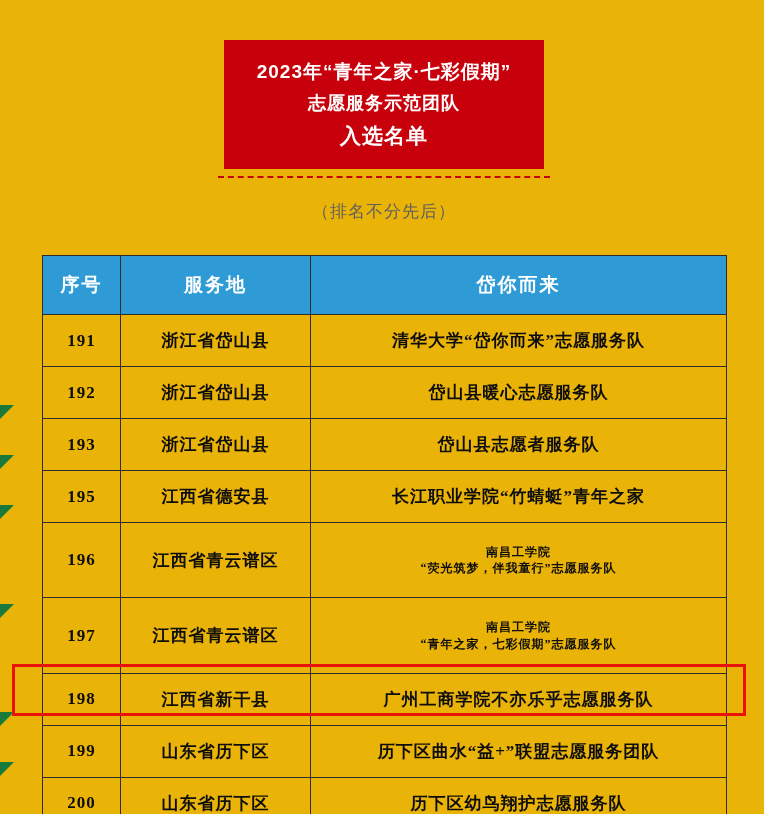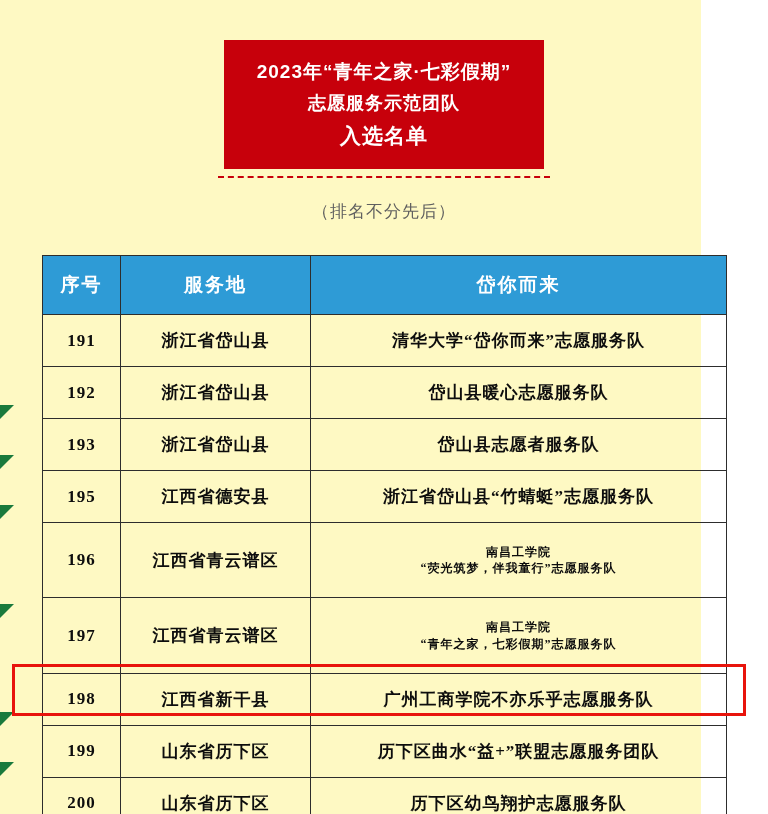--- a/index.html
+++ b/index.html
@@ -8,24 +8,24 @@
   }
   body {
     width: 768px;
     height: 814px;
     background: #ffffff;
     font-family: "Liberation Sans", sans-serif;
     overflow: hidden;
     position: relative;
   }
   .page {
-    width: 701px;
+    width: 764px;
     height: 814px;
     position: relative;
-    background: #fef9c3;
+    background: #eab308;
   }
   
   .edge-mark {
     position: absolute;
     left: 0;
     width: 14px;
     height: 14px;
     background: #1a7a3c;
     clip-path: polygon(0 0, 100% 0, 0 100%);
   }
@@ -181,21 +181,21 @@
           <td>岱山县暖心志愿服务队</td>
         </tr>
         <tr>
           <td class="num">193</td>
           <td>浙江省岱山县</td>
           <td>岱山县志愿者服务队</td>
         </tr>
         <tr>
           <td class="num">195</td>
           <td>江西省德安县</td>
-          <td>浙江省岱山县“竹蜻蜓”志愿服务队</td>
+          <td>长江职业学院“竹蜻蜓”青年之家</td>
         </tr>
         <tr>
           <td class="num">196</td>
           <td>江西省青云谱区</td>
           <td>
             <span class="team-two-line">
               <span class="l1">南昌工学院</span>
               <span class="l2">“荧光筑梦，伴我童行”志愿服务队</span>
             </span>
           </td>

